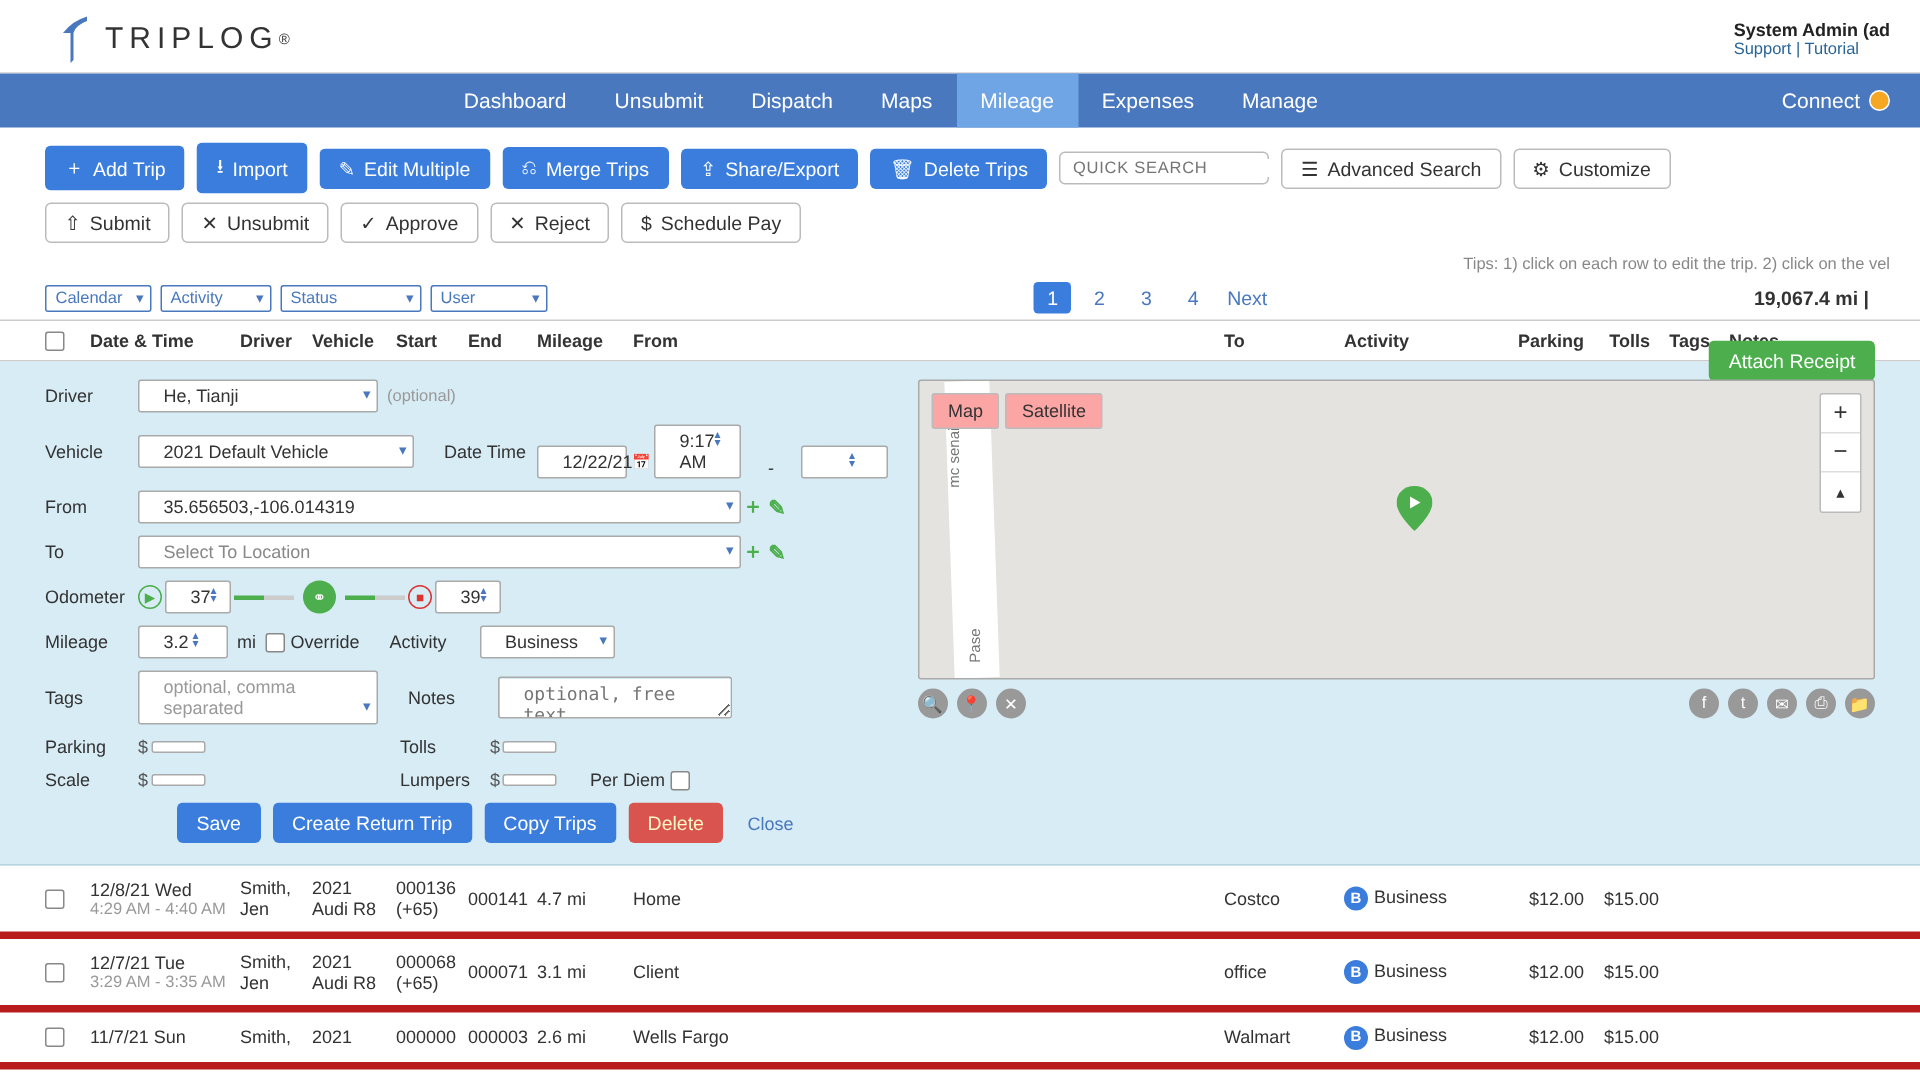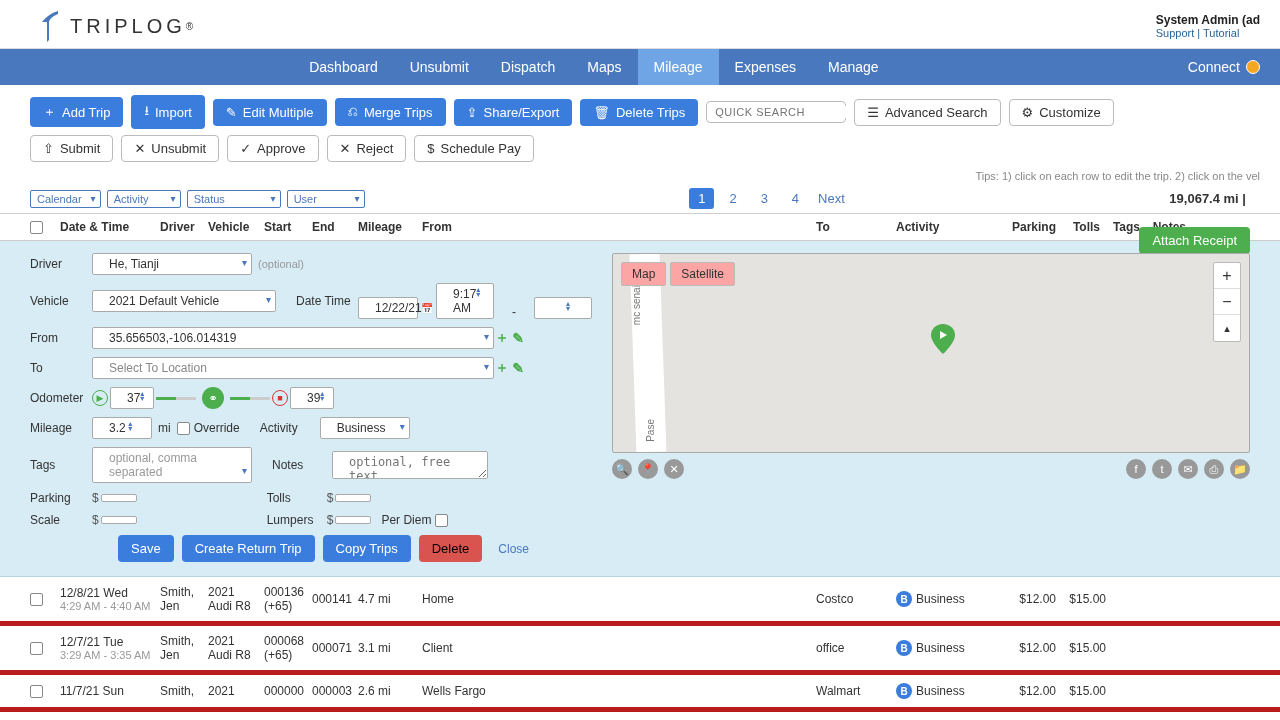--- a/index.html
+++ b/index.html
@@ -15,21 +15,21 @@
 .nav .spacer { flex: 1; }
 .nav a { color: #fff; padding: 10px 16px; font-size: 14px; cursor: pointer; }
 .nav a.active { background: #6fa5e5; }
 .connect { color: #fff; font-size: 14px; display: flex; align-items: center; gap: 6px; }
 .connect-dot { width: 14px; height: 14px; background: #f5a623; border-radius: 50%; border: 1px solid #fff; }
 .toolbar { padding: 10px 30px 6px 30px; display: flex; flex-wrap: wrap; gap: 8px; align-items: center; }
 .btn { display: inline-flex; align-items: center; gap: 6px; padding: 5px 12px; border-radius: 4px; border: 1px solid transparent; font-size: 13px; cursor: pointer; background: #fff; }
 .btn-primary { background: #3b7ddd; color: #fff; }
 .btn-white { background: #fff; color: #333; border: 1px solid #bbb; }
 .btn-green { background: #4cae4c; color: #fff; }
-.btn-red { background: #d9534f; color: #000000; }
+.btn-red { background: #d9534f; color: #fef9c3; }
 .search-box { display: flex; align-items: center; border: 1px solid #bbb; border-radius: 4px; padding: 3px 8px; width: 140px; }
 .search-box input { border: none; outline: none; font-size: 11px; flex: 1; letter-spacing: 0.5px; }
 .tips { text-align: right; padding: 2px 20px; font-size: 11px; color: #888; }
 .filter-row { display: flex; align-items: center; padding: 4px 30px; gap: 6px; background: #fff; }
 .select-box { border: 1px solid #4978bf; border-radius: 2px; padding: 2px 18px 2px 6px; font-size: 11px; color: #4978bf; position: relative; background: #fff; min-width: 60px; }
 .select-box::after { content: "▾"; position: absolute; right: 4px; top: 2px; font-size: 10px; }
 .pager { display: flex; gap: 6px; align-items: center; margin-left: auto; font-size: 13px; }
 .pager .pg { padding: 3px 9px; border-radius: 3px; cursor: pointer; color: #4978bf; }
 .pager .pg.active { background: #3b7ddd; color: #fff; }
 .pager .next { color: #4978bf; cursor: pointer; margin-left: 4px; text-align: right; }
@@ -309,21 +309,21 @@
         <div class="finput" style="width:36px;"></div>
     </div>
     <div class="frow">
       <div class="flabel">Scale</div>
       <span class="dollar">$</span>
         <div class="finput" style="width:36px;"></div>
       <div style="width:130px;"></div>
       <div style="width:60px;">Lumpers</div>
       <span class="dollar">$</span>
         <div class="finput" style="width:36px;"></div>
-      <span style="margin-left:10px;">Per Diem</span>
+      <span style="margin-left:22px;">Per Diem</span>
       <div class="checkbox" style="display:inline-block;margin-left:4px;"></div>
     </div>
     <div class="action-row" style="margin-left:88px;">
       <div class="btn btn-primary">
           <span>Save</span>
         </div>
       <div class="btn btn-primary">
           <span>Create Return Trip</span>
         </div>
       <div class="btn btn-primary">

